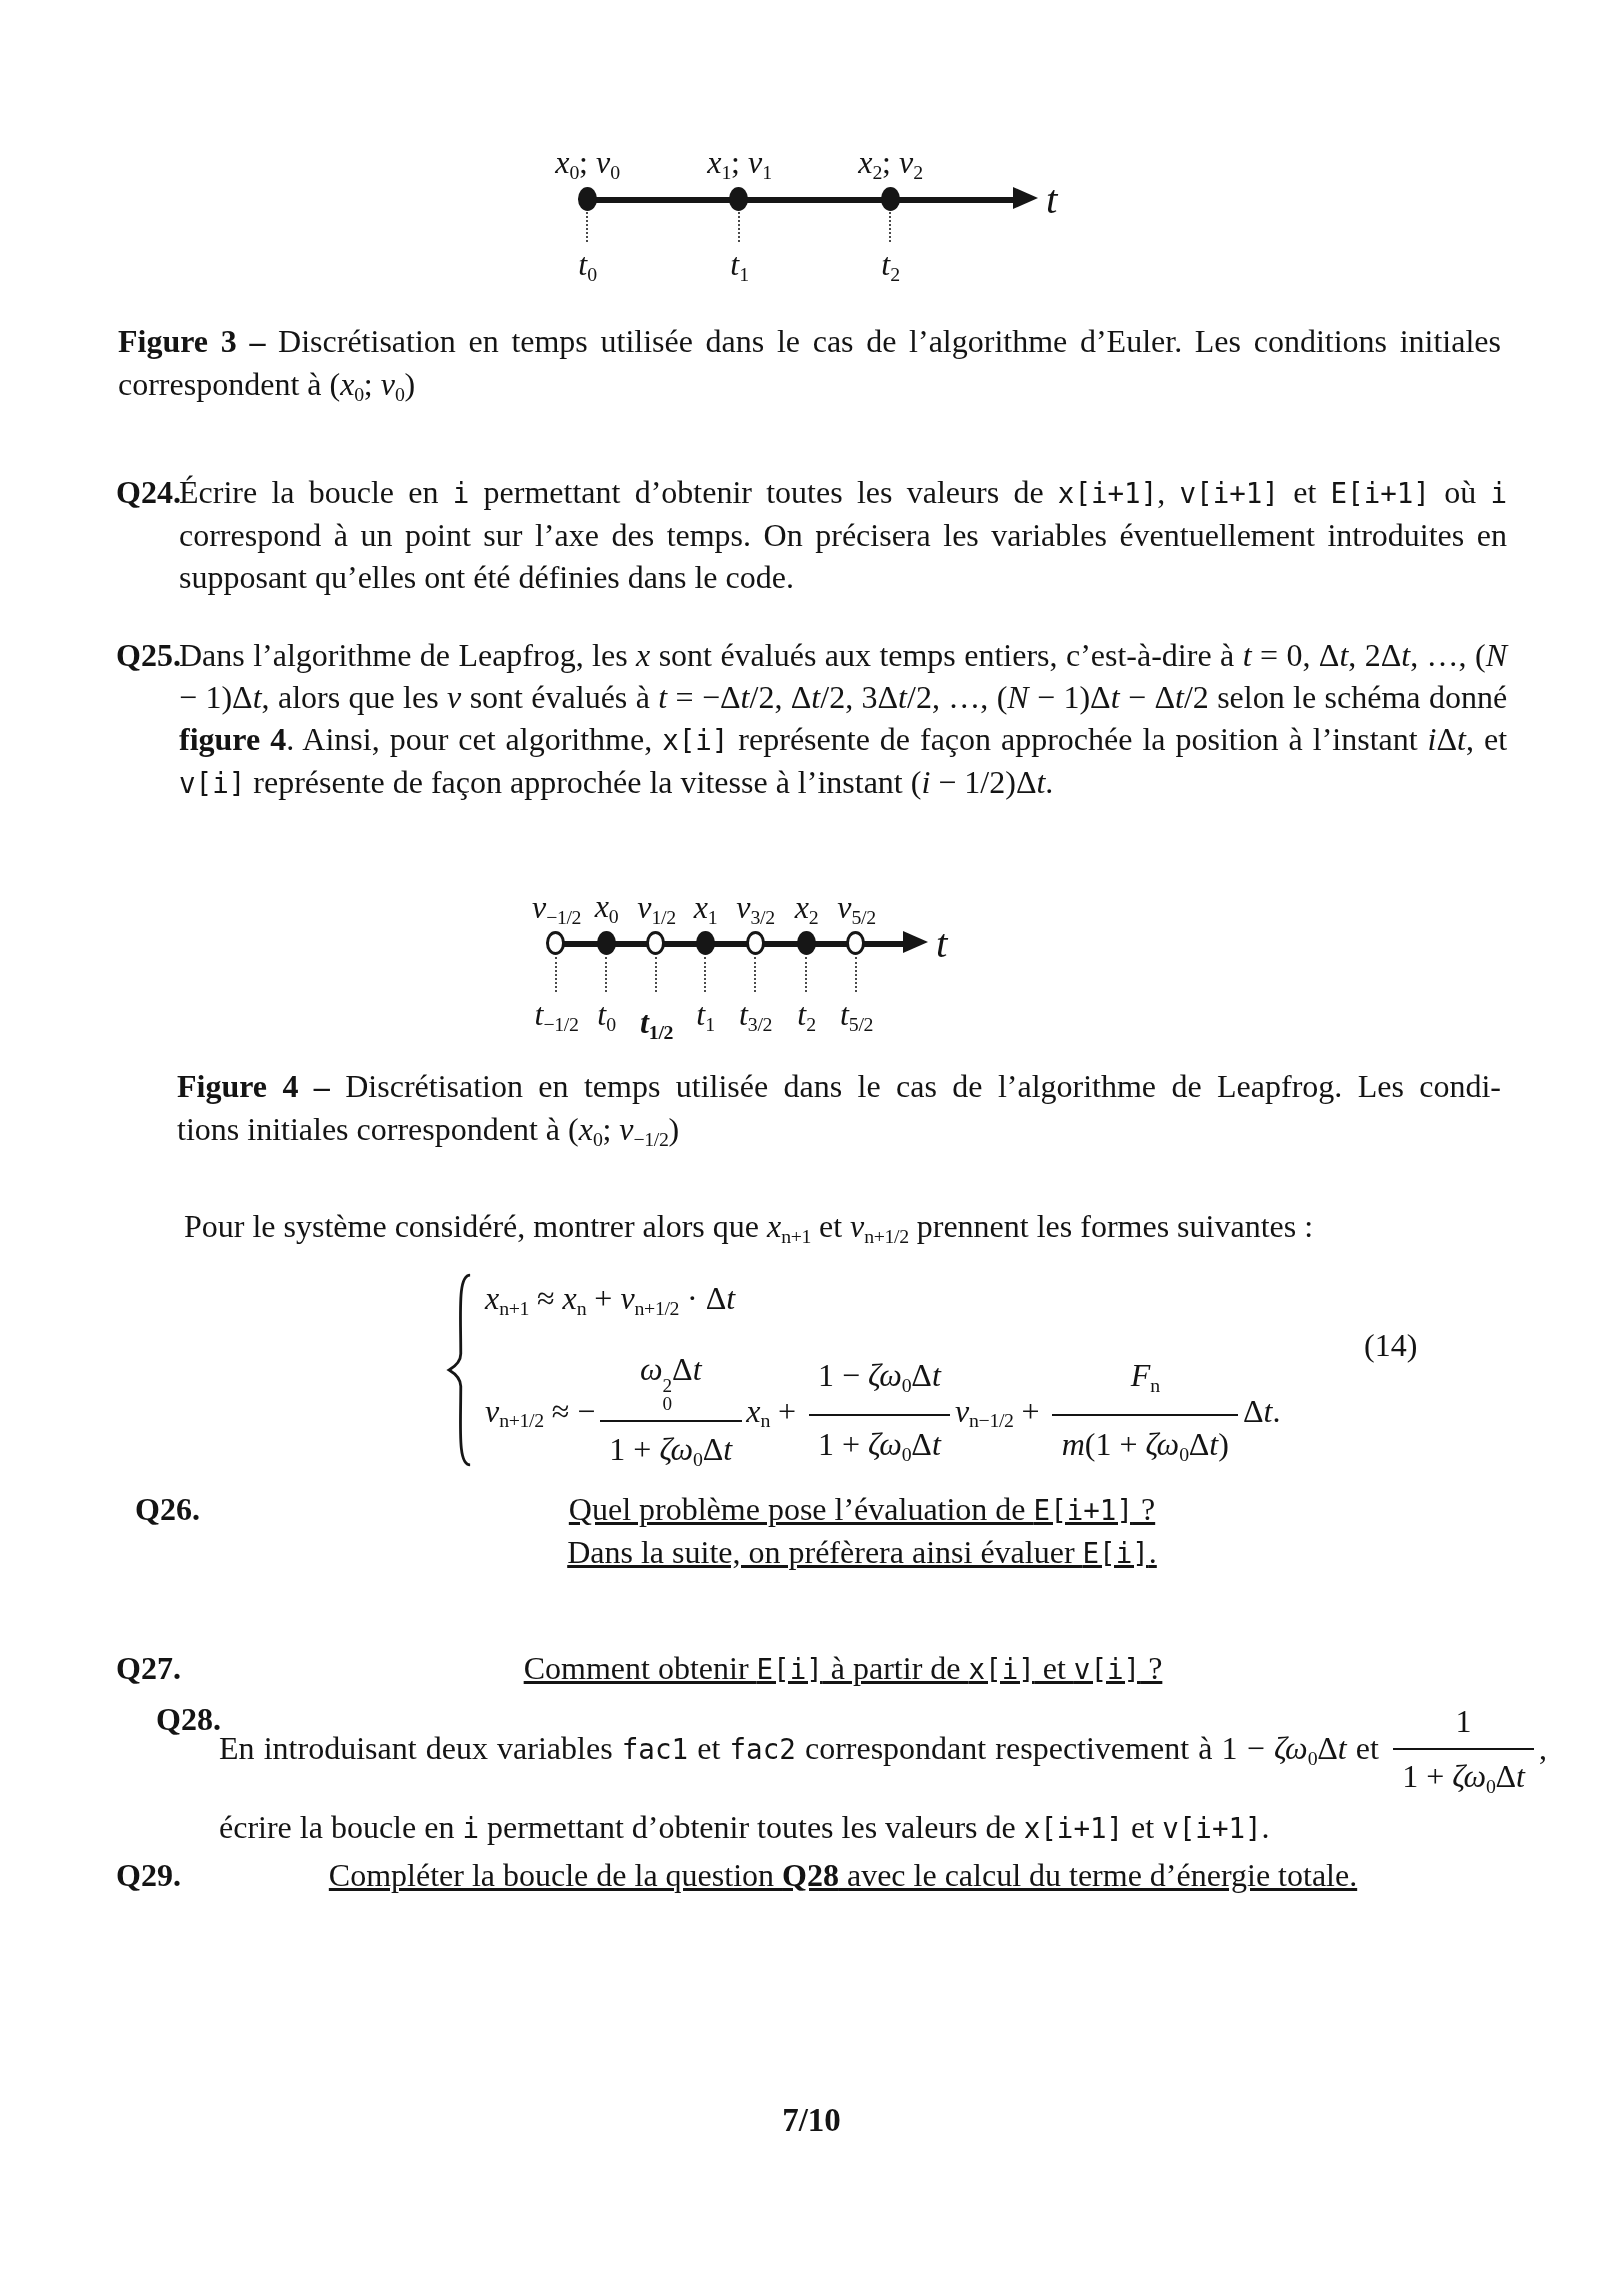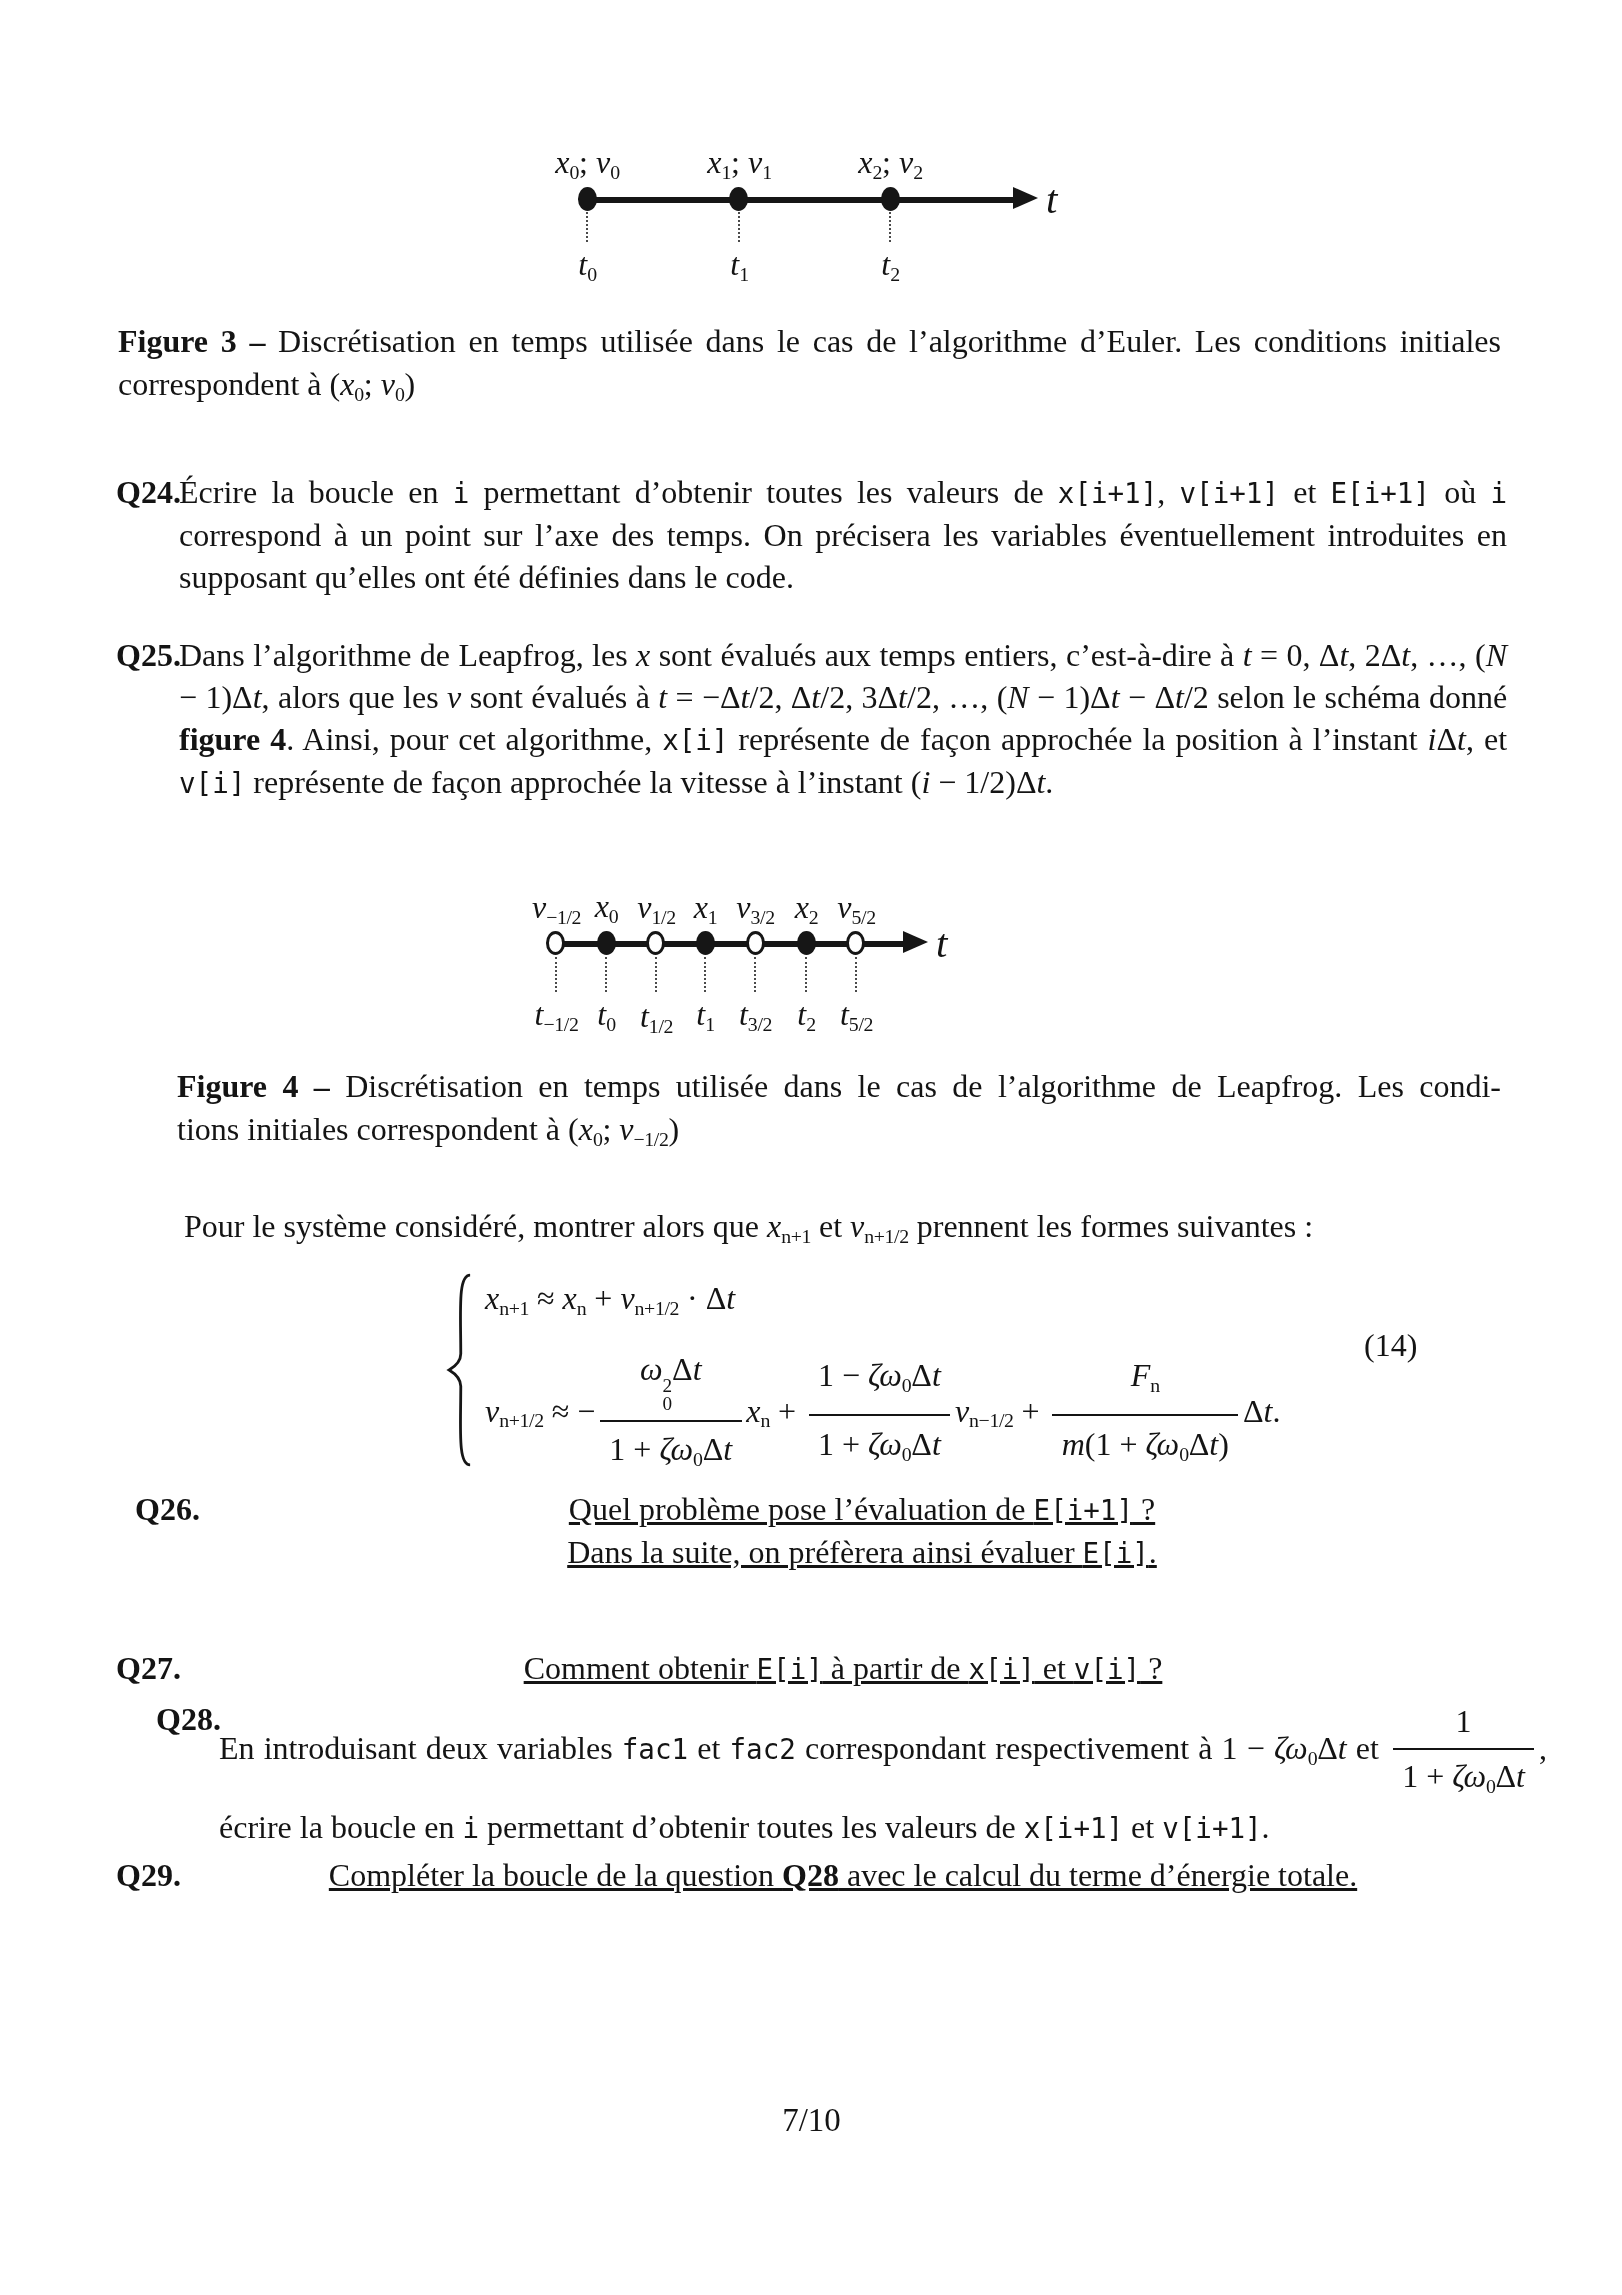--- a/index.html
+++ b/index.html
@@ -39,21 +39,21 @@
   #intro{position:absolute;left:184px;top:1205px;width:1327px;line-height:42px;}
   #eq{position:absolute;left:446px;top:1272px;display:flex;align-items:stretch;}
   #eq .rows{margin-left:11px;display:flex;flex-direction:column;justify-content:center;}
   #eq .row1{line-height:52px;margin-bottom:11px;}
   #eq .row2{line-height:47px;display:block;}
   #eqnum{position:absolute;left:1364px;top:1327px;}
   #q26{top:1488px;margin-left:19px;}
   #q27{top:1609px;margin-top:38px;}
   #q28{top:1698px;margin-left:40px;}
   #q29{top:1854px;}
-  #pagenum{position:absolute;left:0;top:2102px;width:1623px;text-align:center;font-weight:normal;font-size:33px;}
+  #pagenum{position:absolute;left:0;top:2102px;width:1623px;text-align:center;font-weight:bold;font-size:33px;}
   .brace-svg{flex:0 0 auto;}
 </style>
 </head>
 <body>
 
 <div class="page">
 
   <div class="fig" id="fig3">
       <div class="axis-line" style="left: 581px; top: 67px; width: 432px;"></div>
       <div class="axis-arrow" style="left: 1013px; top: 57px;"></div>
@@ -95,21 +95,21 @@
       <div class="pt-dotted" style="left: 555px; top: 79px; height: 35px;"></div>
       <div class="pt-label" style="left: 556px; top: 11px;"><span class="it">v</span><span class="sb">−1/2</span></div>
       <div class="pt-label" style="left: 556px; top: 118px;"><span class="it">t</span><span class="sb">−1/2</span></div>
       <div class="pt-dot filled" style="left: 597px; top: 53px;"></div>
       <div class="pt-dotted" style="left: 605px; top: 79px; height: 35px;"></div>
       <div class="pt-label" style="left: 606px; top: 10px;"><span class="it">x</span><span class="sb">0</span></div>
       <div class="pt-label" style="left: 606px; top: 118px;"><span class="it">t</span><span class="sb">0</span></div>
       <div class="pt-dot open" style="left: 646px; top: 53px;"></div>
       <div class="pt-dotted" style="left: 655px; top: 79px; height: 35px;"></div>
       <div class="pt-label" style="left: 656px; top: 11px;"><span class="it">v</span><span class="sb">1/2</span></div>
-      <div class="pt-label" style="left: 656px; top: 120px;"><span class="it">t</span><span class="sb">1/2</span></div>
+      <div class="pt-label" style="left: 656px; top: 126px; font-weight: bold;"><span class="it">t</span><span class="sb">1/2</span></div>
       <div class="pt-dot filled" style="left: 696px; top: 53px;"></div>
       <div class="pt-dotted" style="left: 704px; top: 79px; height: 35px;"></div>
       <div class="pt-label" style="left: 705px; top: 11px;"><span class="it">x</span><span class="sb">1</span></div>
       <div class="pt-label" style="left: 705px; top: 118px;"><span class="it">t</span><span class="sb">1</span></div>
       <div class="pt-dot open" style="left: 746px; top: 53px;"></div>
       <div class="pt-dotted" style="left: 754px; top: 79px; height: 35px;"></div>
       <div class="pt-label" style="left: 755px; top: 11px;"><span class="it">v</span><span class="sb">3/2</span></div>
       <div class="pt-label" style="left: 755px; top: 118px;"><span class="it">t</span><span class="sb">3/2</span></div>
       <div class="pt-dot filled" style="left: 797px; top: 53px;"></div>
       <div class="pt-dotted" style="left: 805px; top: 79px; height: 35px;"></div>

